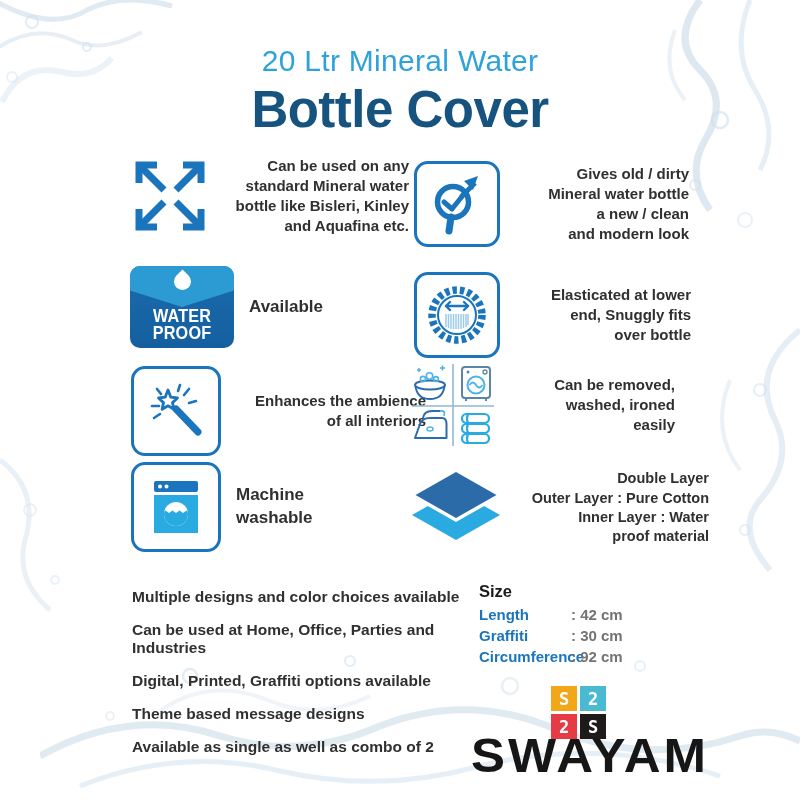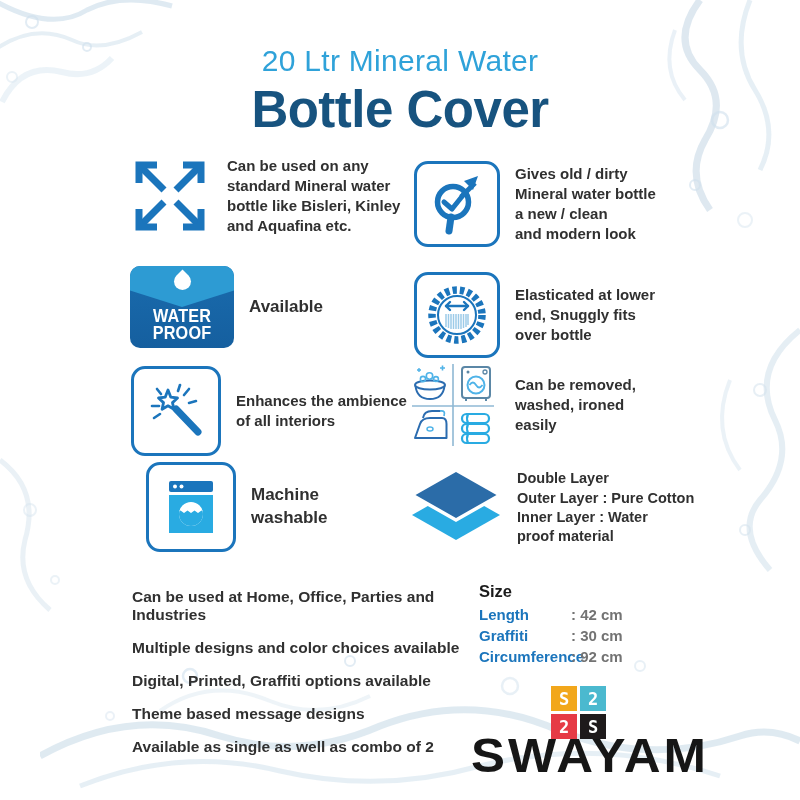--- a/index.html
+++ b/index.html
@@ -10,21 +10,21 @@
   .splash{position:absolute;pointer-events:none;}
 
   
   .title-wrap{position:absolute;left:0;right:0;top:44px;text-align:center;}
   .title-line1{font-size:30px;font-weight:400;color:#2fa2d9;letter-spacing:.3px;}
   .title-line2{font-size:51px;font-weight:700;color:#17537f;letter-spacing:-.5px;margin-top:2px;}
 
   
   .feature{position:absolute;display:flex;align-items:center;gap:15px;}
   .ftext{font-size:15px;font-weight:700;color:#303030;line-height:1.33;white-space:pre-line;}
-  .ftext.center{text-align:left;}
+  .ftext.center{text-align:right;}
   .ftext.big{font-size:17px;}
   .ibox{flex:0 0 auto;border:3px solid #1b75bc;border-radius:14px;background:rgba(255,255,255,.65);
         display:flex;align-items:center;justify-content:center;}
   .ibox.b84{width:84px;height:84px;}
   .ibox.b80{width:80px;height:80px;}
 
   
   .wp{flex:0 0 auto;width:104px;height:82px;border-radius:10px;position:relative;overflow:hidden;
       background:linear-gradient(180deg,#1a6cae 0%,#155f9f 100%);}
   .wp::before{content:"";position:absolute;inset:0;background:#2d9bd3;
@@ -146,21 +146,21 @@
           <path d="M7 26 L14 26"></path>
             <path d="M9 38 L15 34"></path>
             <path d="M12 9 L16 14"></path>
         </g>
       </svg>
     </div>
     <div class="ftext center" style="width:190px">Enhances the ambience
 of all interiors</div>
   </div>
 
-  <div class="feature" style="left:146px;top:462px">
+  <div class="feature" style="left:131px;top:462px">
     <div class="ibox b84">
       <svg width="58" height="58" viewBox="0 0 58 58" fill="none">
         <rect x="7" y="3" width="44" height="11" rx="2" fill="#1b75bc"></rect>
         <circle cx="13" cy="8.5" r="2" fill="#ffffff"></circle>
           <circle cx="19.5" cy="8.5" r="2" fill="#ffffff"></circle>
         <rect x="7" y="17" width="44" height="38" fill="#29abe2"></rect>
         <circle cx="29" cy="36" r="12" fill="#ffffff"></circle>
         <clipPath id="doorclip">
             <circle cx="29" cy="36" r="12"></circle>
           </clipPath>
@@ -265,22 +265,22 @@
       <polygon points="46,22 90,47 46,72 2,47" fill="#29abe2"></polygon>
       <polygon points="46,2 90,27 46,52 2,27" fill="#2b6ca8" stroke="#ffffff" stroke-width="3.5"></polygon>
     </svg>
     <div class="ftext center" style="width:192px;font-size:14.5px">Double Layer
 Outer Layer :  Pure Cotton
 Inner Layer  :  Water
 proof material</div>
   </div>
 
   <div class="bullets">
+    <div class="bl-item">Multiple designs  and color choices available</div>
     <div class="bl-item">Can be used at Home, Office, Parties and Industries</div>
-    <div class="bl-item">Multiple designs  and color choices available</div>
     <div class="bl-item">Digital, Printed, Graffiti options available</div>
     <div class="bl-item">Theme based message designs</div>
     <div class="bl-item">Available as  single as well as  combo of 2</div>
   </div>
 
   <div class="sizeblock">
     <div class="size-heading">Size</div>
     <div class="size-row">
       <span class="size-label">Length</span>
       <span class="size-value">:  42 cm</span>

